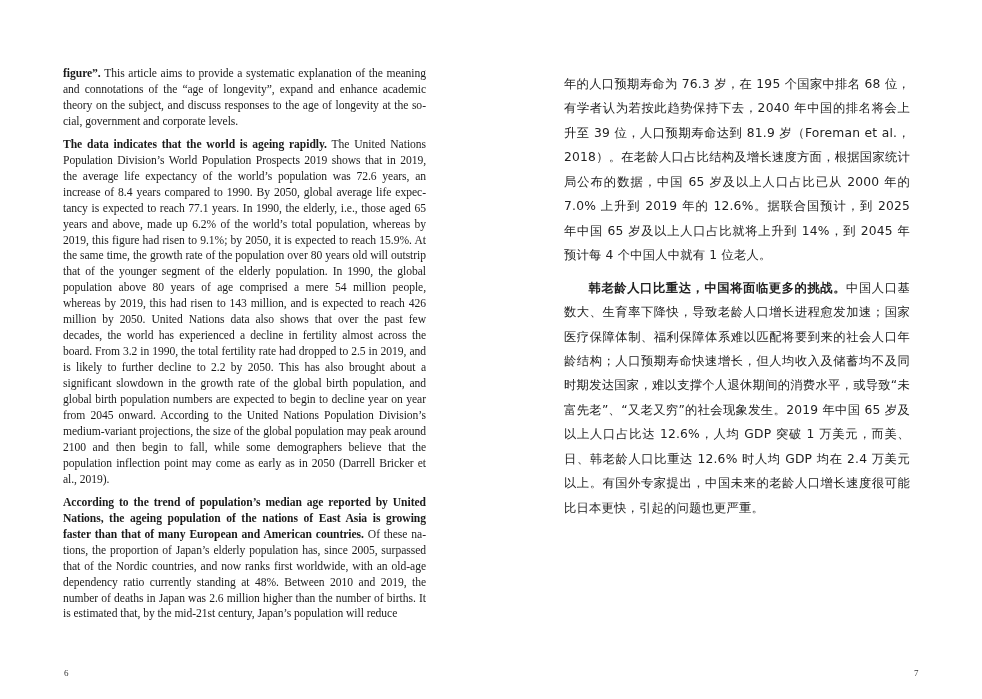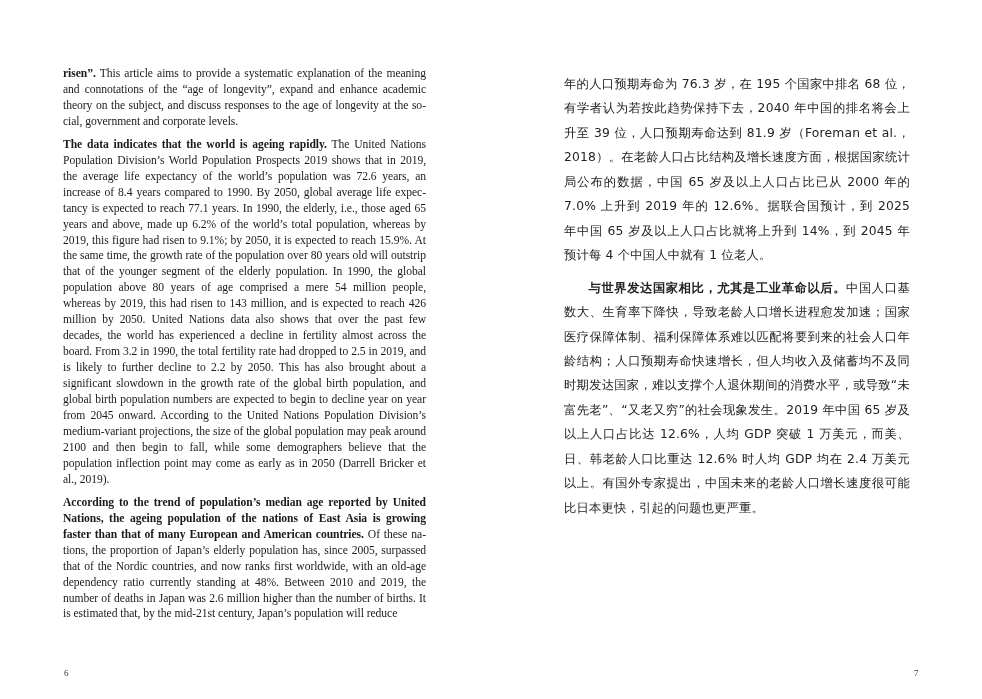--- a/index.html
+++ b/index.html
@@ -66,26 +66,26 @@
       color: #333;
     }
     .page-left .page-num { left: 64px; }
     .page-right .page-num { left: 423px; }
   </style>
 </head>
 <body>
 
 <div class="page page-left">
   <div class="col-en">
-    <p><b>risen”.</b><span> This article aims to provide a systematic explanation of the meaning and connotations of the “age of longevity”, expand and enhance academic theory on the subject, and discuss responses to the age of longevity at the so­cial, government and corporate levels.</span></p>
+    <p><b>figure”.</b><span> This article aims to provide a systematic explanation of the meaning and connotations of the “age of longevity”, expand and enhance academic theory on the subject, and discuss responses to the age of longevity at the so­cial, government and corporate levels.</span></p>
     <p><b>The data indicates that the world is ageing rapidly.</b><span> The United Nations Population Division’s World Population Prospects 2019 shows that in 2019, the average life expectancy of the world’s population was 72.6 years, an increase of 8.4 years compared to 1990. By 2050, global average life expec­tancy is expected to reach 77.1 years. In 1990, the elderly, i.e., those aged 65 years and above, made up 6.2% of the world’s total population, whereas by 2019, this figure had risen to 9.1%; by 2050, it is expected to reach 15.9%. At the same time, the growth rate of the population over 80 years old will outstrip that of the younger segment of the elderly population. In 1990, the global population above 80 years of age comprised a mere 54 million peo­ple, whereas by 2019, this had risen to 143 million, and is expected to reach 426 million by 2050. United Nations data also shows that over the past few decades, the world has experienced a decline in fertility almost across the board. From 3.2 in 1990, the total fertility rate had dropped to 2.5 in 2019, and is likely to further decline to 2.2 by 2050. This has also brought about a significant slowdown in the growth rate of the global birth population, and global birth population numbers are expected to begin to decline year on year from 2045 onward. According to the United Nations Population Division’s medium-variant projections, the size of the global population may peak around 2100 and then begin to fall, while some demographers believe that the population inflection point may come as early as in 2050 (Darrell Bricker et al., 2019).</span></p>
     <p><b>According to the trend of population’s median age reported by United Nations, the ageing population of the nations of East Asia is growing faster than that of many European and American countries.</b><span> Of these na­tions, the proportion of Japan’s elderly population has, since 2005, surpassed that of the Nordic countries, and now ranks first worldwide, with an old-age dependency ratio currently standing at 48%. Between 2010 and 2019, the number of deaths in Japan was 2.6 million higher than the number of births. It is estimated that, by the mid-21st century, Japan’s population will reduce</span></p>
   </div>
   <div class="page-num">6</div>
 </div>
 
 <div class="page page-right">
   <div class="col-zh">
     <p><b></b><span>年的人口预期寿命为 76.3 岁，在 195 个国家中排名 68 位，有学者认为若按此趋势保持下去，2040 年中国的排名将会上升至 39 位，人口预期寿命达到 81.9 岁（Foreman et al.，2018）。在老龄人口占比结构及增长速度方面，根据国家统计局公布的数据，中国 65 岁及以上人口占比已从 2000 年的 7.0% 上升到 2019 年的 12.6%。据联合国预计，到 2025 年中国 65 岁及以上人口占比就将上升到 14%，到 2045 年预计每 4 个中国人中就有 1 位老人。</span></p>
-    <p class="indent"><b>与世界发达国家相比，尤其是工业革命以后。</b><span>中国人口基数大、生育率下降快，导致老龄人口增长进程愈发加速；国家医疗保障体制、福利保障体系难以匹配将要到来的社会人口年龄结构；人口预期寿命快速增长，但人均收入及储蓄均不及同时期发达国家，难以支撑个人退休期间的消费水平，或导致“未富先老”、“又老又穷”的社会现象发生。2019 年中国 65 岁及以上人口占比达 12.6%，人均 GDP 突破 1 万美元，而美、日、韩老龄人口比重达 12.6% 时人均 GDP 均在 2.4 万美元以上。有国外专家提出，中国未来的老龄人口增长速度很可能比日本更快，引起的问题也更严重。</span></p>
+    <p class="indent"><b>韩老龄人口比重达，中国将面临更多的挑战。</b><span>中国人口基数大、生育率下降快，导致老龄人口增长进程愈发加速；国家医疗保障体制、福利保障体系难以匹配将要到来的社会人口年龄结构；人口预期寿命快速增长，但人均收入及储蓄均不及同时期发达国家，难以支撑个人退休期间的消费水平，或导致“未富先老”、“又老又穷”的社会现象发生。2019 年中国 65 岁及以上人口占比达 12.6%，人均 GDP 突破 1 万美元，而美、日、韩老龄人口比重达 12.6% 时人均 GDP 均在 2.4 万美元以上。有国外专家提出，中国未来的老龄人口增长速度很可能比日本更快，引起的问题也更严重。</span></p>
   </div>
   <div class="page-num">7</div>
 </div>
 
 </body></html>

